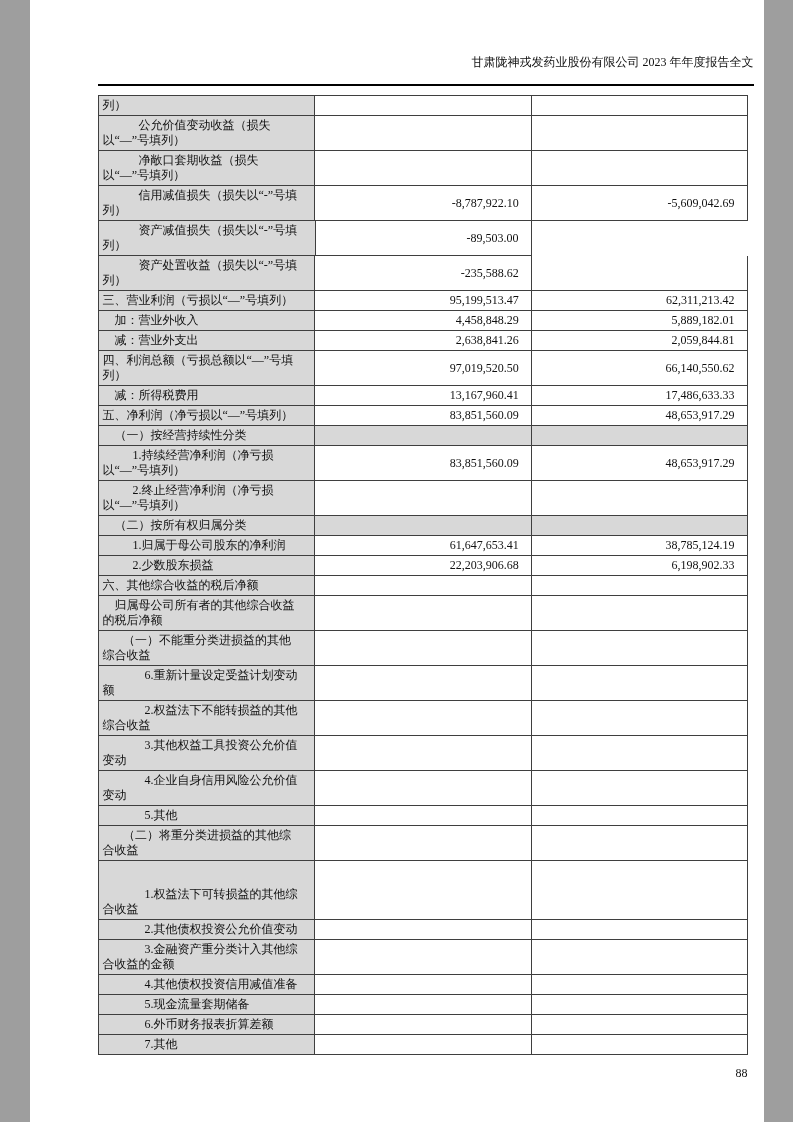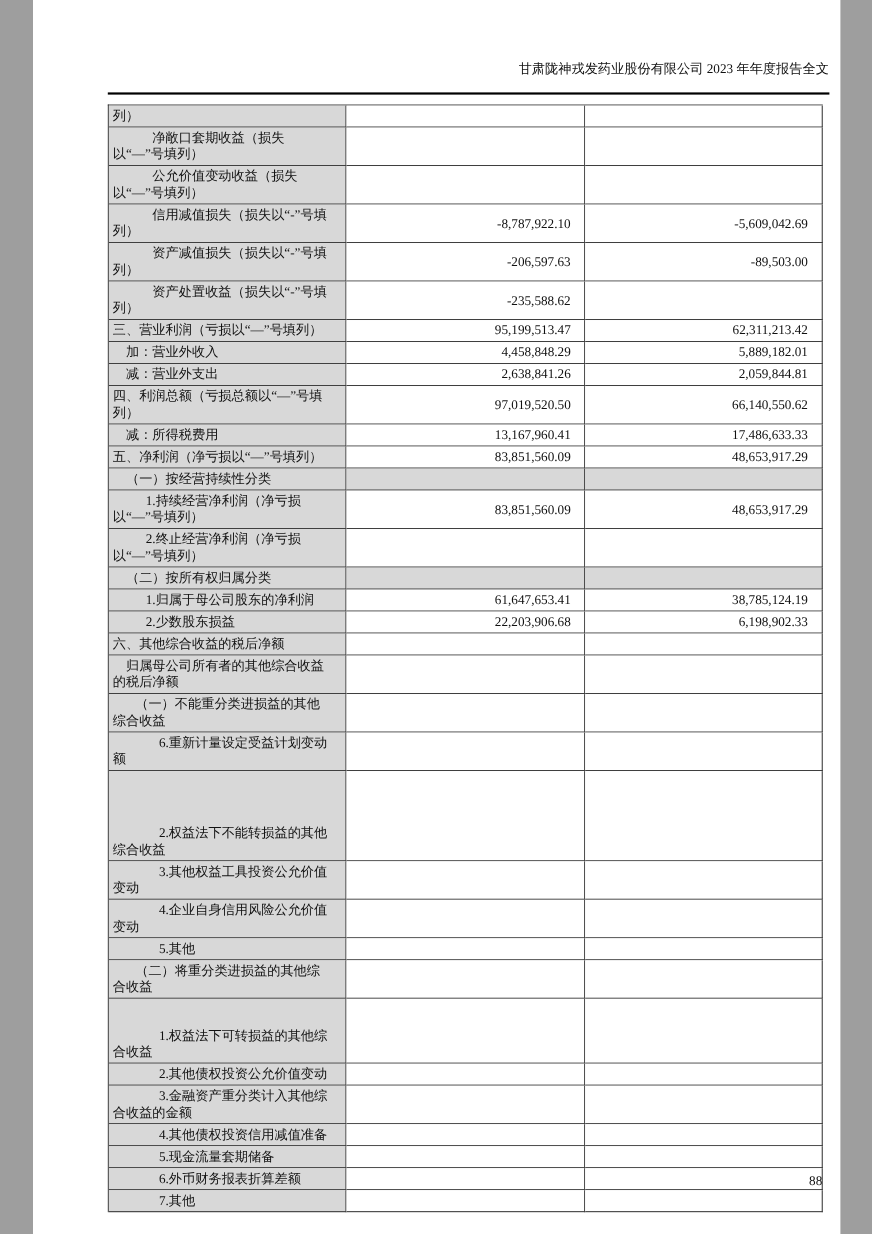--- a/index.html
+++ b/index.html
@@ -73,44 +73,43 @@
   <div class="fin-table">
       <div class="trow">
         <div class="cell c-label">
           <div class="lab-text" style="text-indent: 0px;">列）</div>
         </div>
         <div class="cell c-val"></div>
         <div class="cell c-val last"></div>
       </div>
       <div class="trow">
         <div class="cell c-label">
+          <div class="lab-text" style="text-indent: 36px;">公允价值变动收益（损失以“—”号填列）</div>
+        </div>
+        <div class="cell c-val"></div>
+        <div class="cell c-val last"></div>
+      </div>
+      <div class="trow">
+        <div class="cell c-label">
           <div class="lab-text" style="text-indent: 36px;">净敞口套期收益（损失以“—”号填列）</div>
-        </div>
-        <div class="cell c-val"></div>
-        <div class="cell c-val last"></div>
-      </div>
-      <div class="trow">
-        <div class="cell c-label">
-          <div class="lab-text" style="text-indent: 36px;">公允价值变动收益（损失以“—”号填列）</div>
         </div>
         <div class="cell c-val"></div>
         <div class="cell c-val last"></div>
       </div>
       <div class="trow">
         <div class="cell c-label">
           <div class="lab-text" style="text-indent: 36px;">信用减值损失（损失以“-”号填列）</div>
         </div>
         <div class="cell c-val">-8,787,922.10</div>
         <div class="cell c-val last">-5,609,042.69</div>
       </div>
       <div class="trow">
         <div class="cell c-label">
           <div class="lab-text" style="text-indent: 36px;">资产减值损失（损失以“-”号填列）</div>
         </div>
-        <div class="cell c-val">-206,597.63</div>
         <div class="cell c-val last">-89,503.00</div>
       </div>
       <div class="trow">
         <div class="cell c-label">
           <div class="lab-text" style="text-indent: 36px;">资产处置收益（损失以“-”号填列）</div>
         </div>
         <div class="cell c-val">-235,588.62</div>
         <div class="cell c-val last"></div>
       </div>
       <div class="trow">
@@ -220,21 +219,21 @@
       </div>
       <div class="trow">
         <div class="cell c-label">
           <div class="lab-text" style="text-indent: 42px;">6.重新计量设定受益计划变动额</div>
         </div>
         <div class="cell c-val"></div>
         <div class="cell c-val last"></div>
       </div>
       <div class="trow">
         <div class="cell c-label">
-          <div class="lab-text" style="text-indent: 42px; margin-top: 47px;">2.权益法下不能转损益的其他综合收益</div>
+          <div class="lab-text" style="text-indent: 42px;">2.权益法下不能转损益的其他综合收益</div>
         </div>
         <div class="cell c-val"></div>
         <div class="cell c-val last"></div>
       </div>
       <div class="trow">
         <div class="cell c-label">
           <div class="lab-text" style="text-indent: 42px;">3.其他权益工具投资公允价值变动</div>
         </div>
         <div class="cell c-val"></div>
         <div class="cell c-val last"></div>

